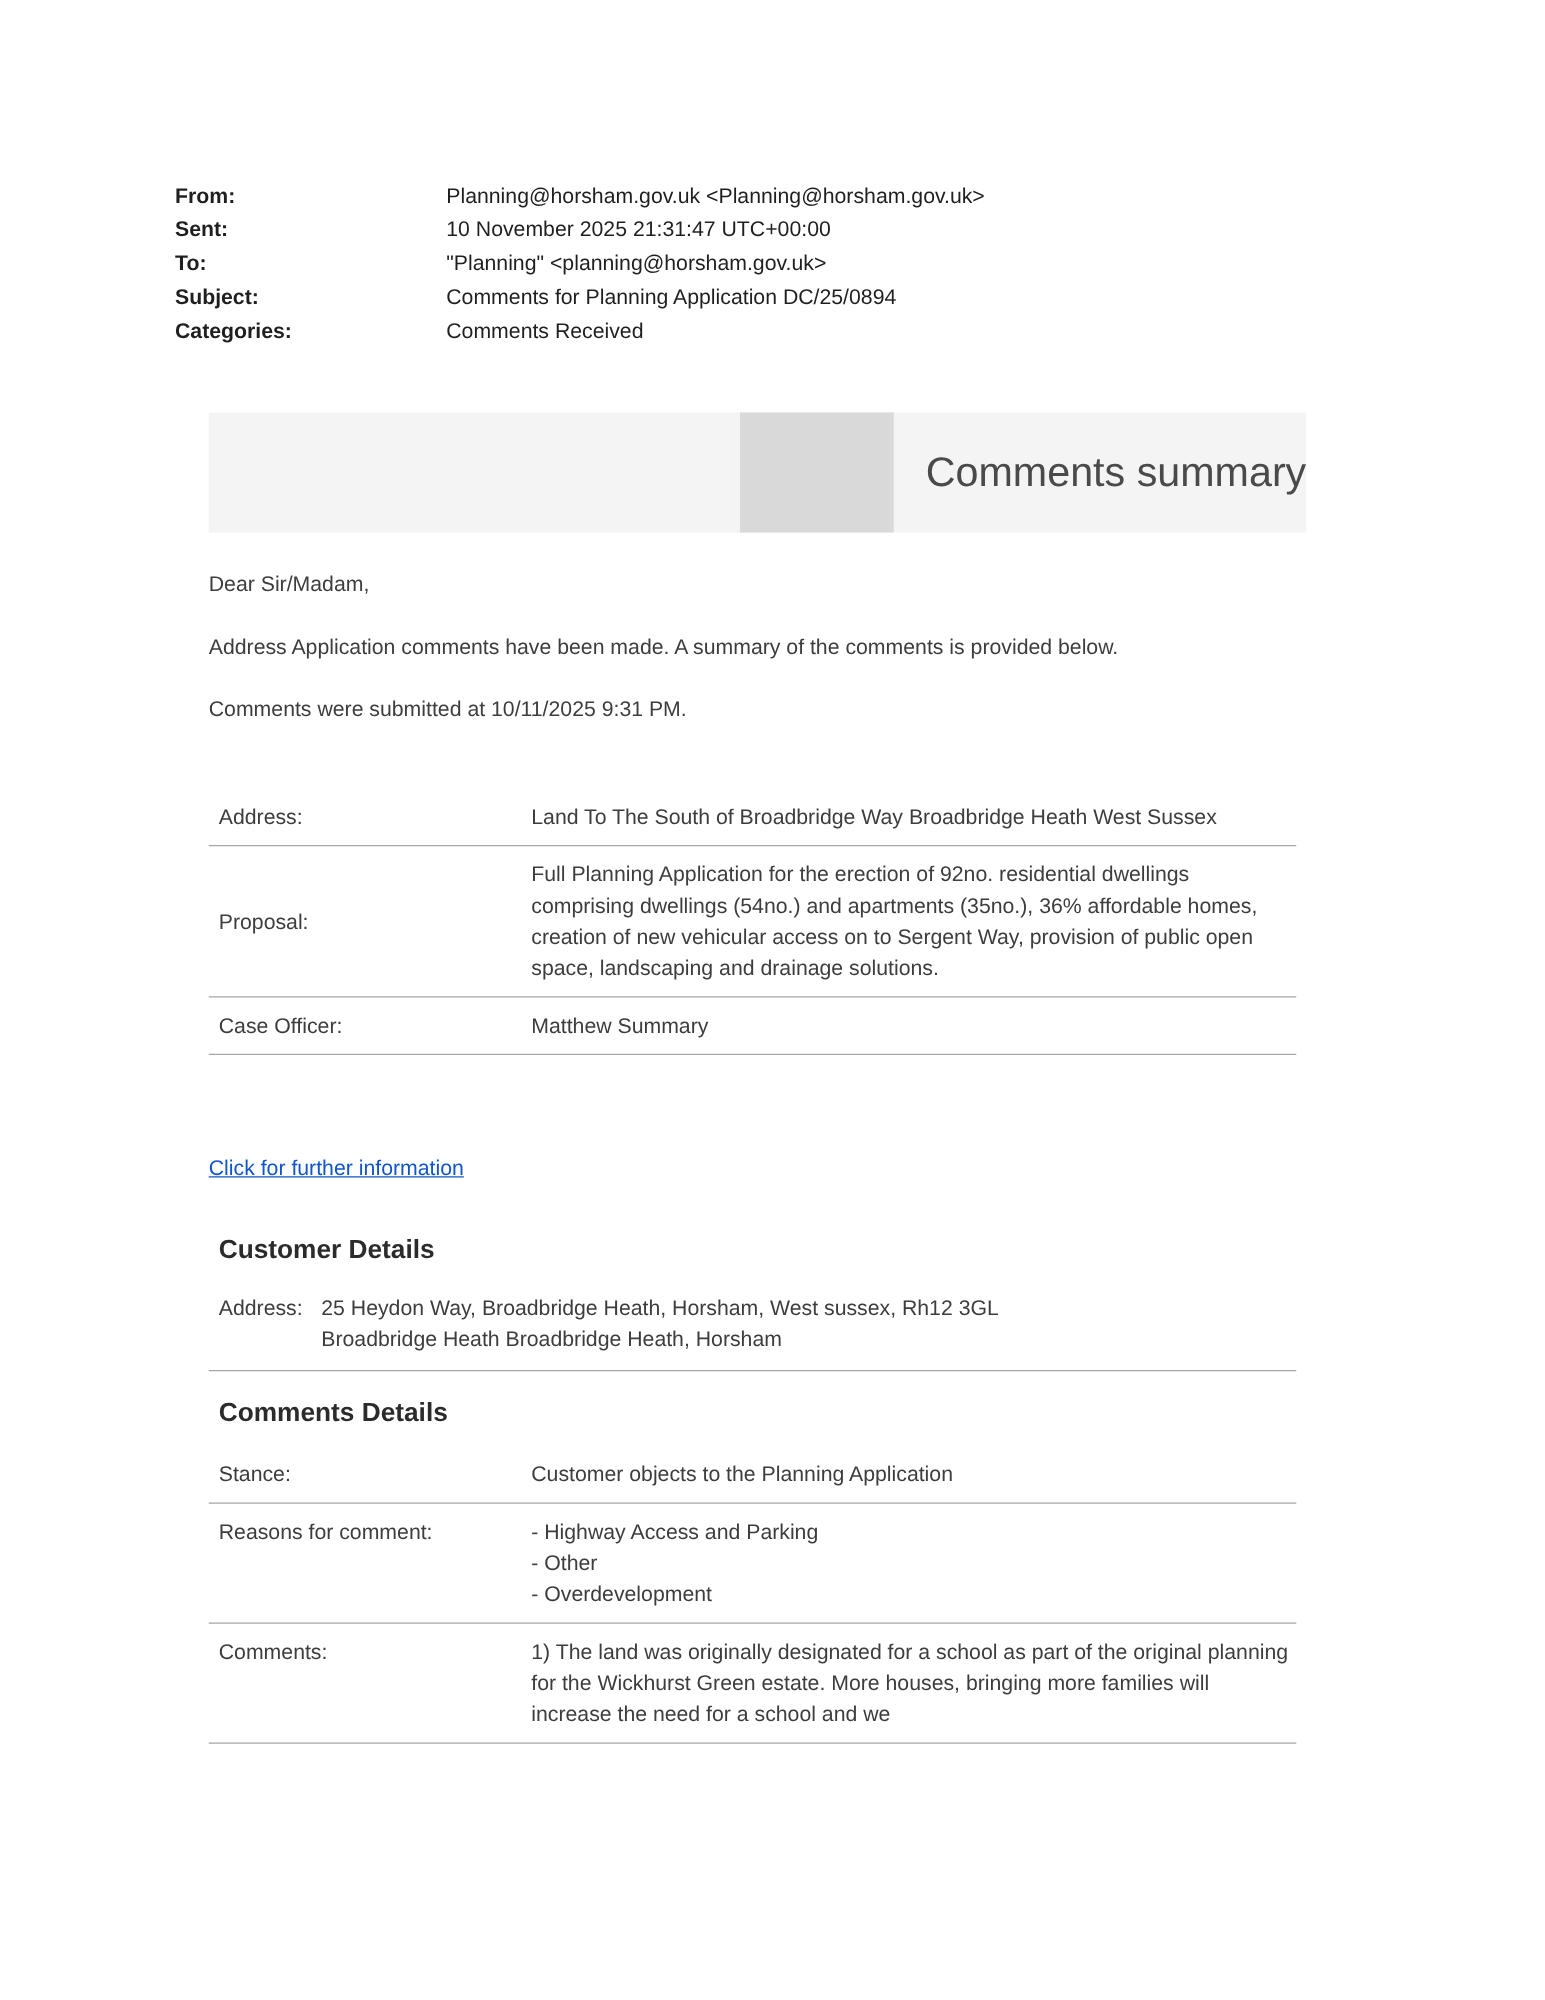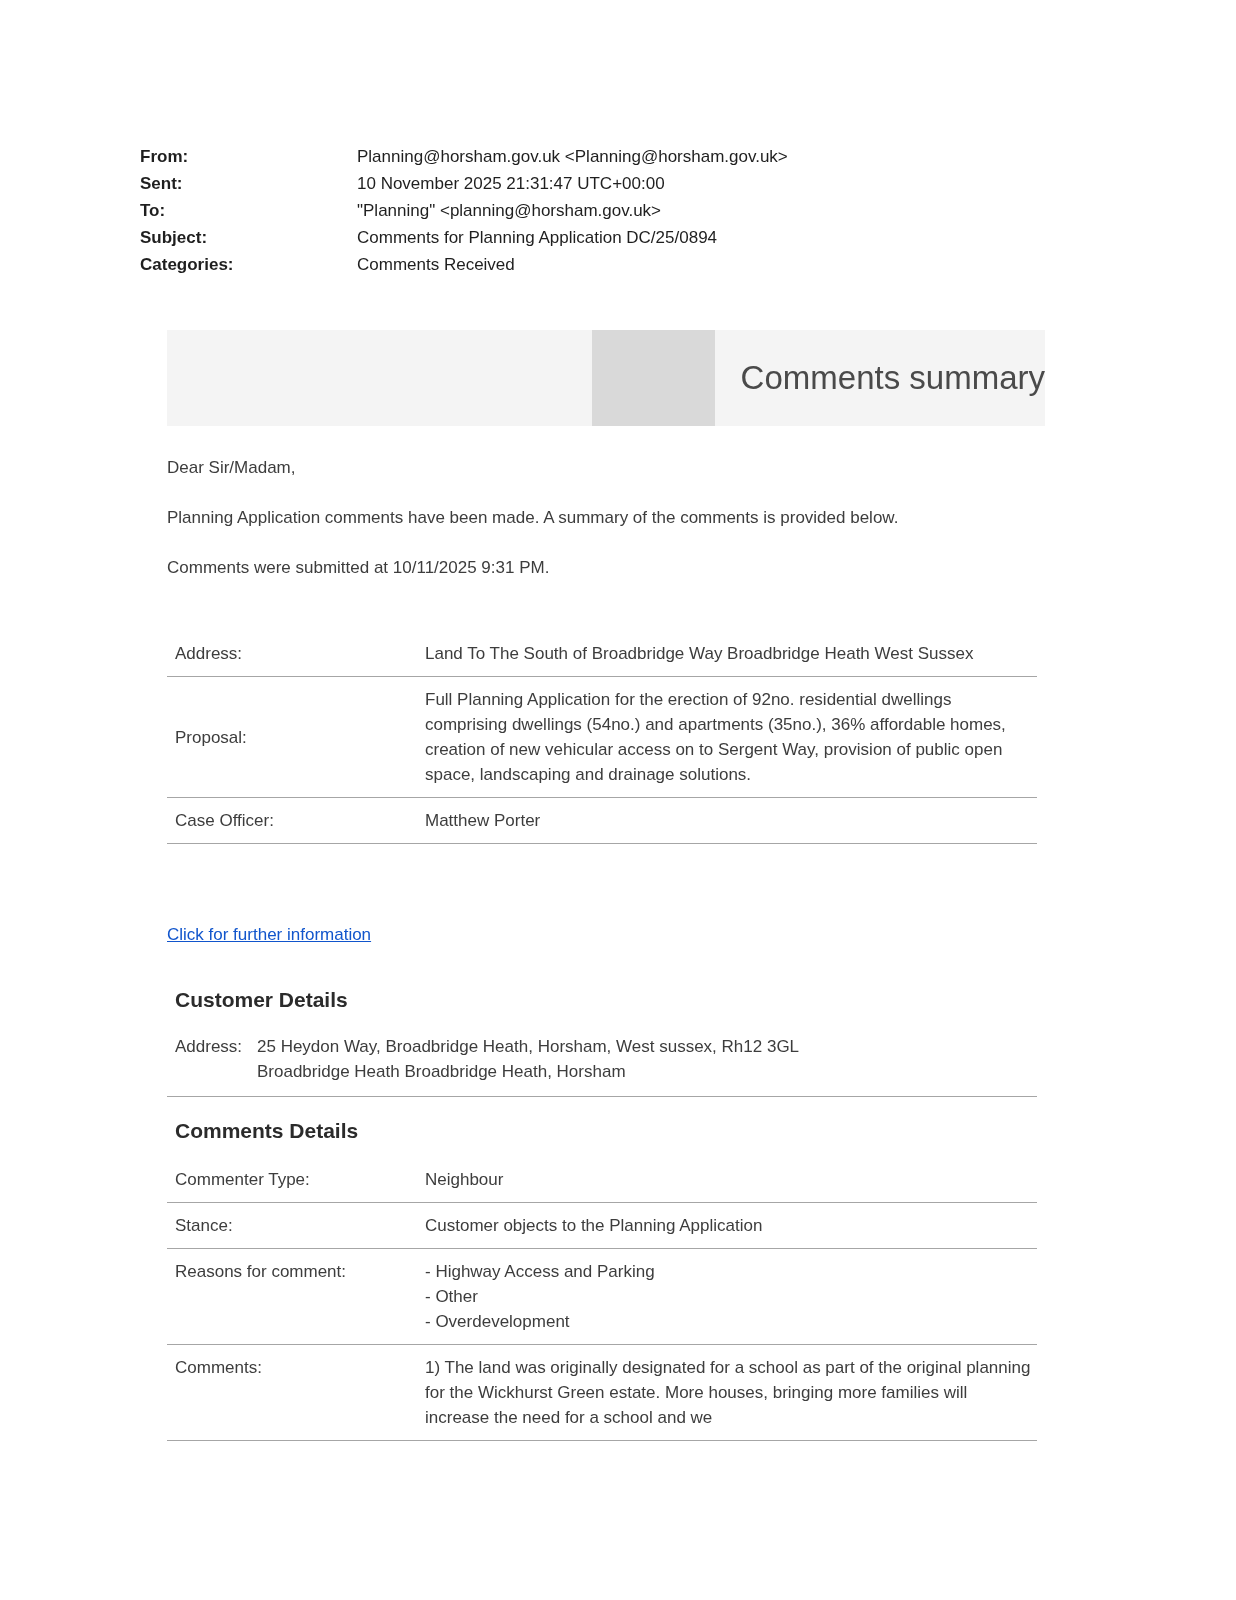--- a/index.html
+++ b/index.html
@@ -163,37 +163,37 @@
     </div>
   </div>
 
   <div class="banner">
     <div class="banner-square"></div>
     <div class="banner-title">Comments summary</div>
   </div>
 
   <div class="intro">
     <p>Dear Sir/Madam,</p>
-    <p>Planning Application comments have been made. A summary of the comments is provided below.</p>
+    <p>Address Application comments have been made. A summary of the comments is provided below.</p>
     <p>Comments were submitted at 10/11/2025 9:31 PM.</p>
   </div>
 
   <div class="section sec-app-summary">
     <div class="tbl">
       <div class="tbl-row align-center">
         <div class="tbl-label">Address:</div>
         <div class="tbl-value">Land To The South of Broadbridge Way Broadbridge Heath West Sussex</div>
       </div>
       <div class="tbl-row align-center">
         <div class="tbl-label">Proposal:</div>
         <div class="tbl-value">Full Planning Application for the erection of 92no. residential dwellings comprising dwellings (54no.) and apartments (35no.), 36% affordable homes, creation of new vehicular access on to Sergent Way, provision of public open space, landscaping and drainage solutions.</div>
       </div>
       <div class="tbl-row align-center">
         <div class="tbl-label">Case Officer:</div>
-        <div class="tbl-value">Matthew Porter</div>
+        <div class="tbl-value">Matthew Summary</div>
       </div>
     </div>
   </div>
 
   <div class="further-link-wrap">
     <a class="further-link" href="#">Click for further information</a>
   </div>
 
   <div class="section sec-customer">
     <div class="section-heading">Customer Details</div>
@@ -202,24 +202,20 @@
         <div class="tbl-label">Address:</div>
         <div class="tbl-value pre">25 Heydon Way, Broadbridge Heath, Horsham, West sussex, Rh12 3GL
 Broadbridge Heath Broadbridge Heath, Horsham</div>
       </div>
     </div>
   </div>
 
   <div class="section sec-comments">
     <div class="section-heading">Comments Details</div>
     <div class="tbl">
-      <div class="tbl-row align-top">
-        <div class="tbl-label">Commenter Type:</div>
-        <div class="tbl-value">Neighbour</div>
-      </div>
       <div class="tbl-row align-top">
         <div class="tbl-label">Stance:</div>
         <div class="tbl-value">Customer objects to the Planning Application</div>
       </div>
       <div class="tbl-row align-top">
         <div class="tbl-label">Reasons for comment:</div>
         <div class="tbl-value pre">- Highway Access and Parking
 - Other
 - Overdevelopment</div>
       </div>

